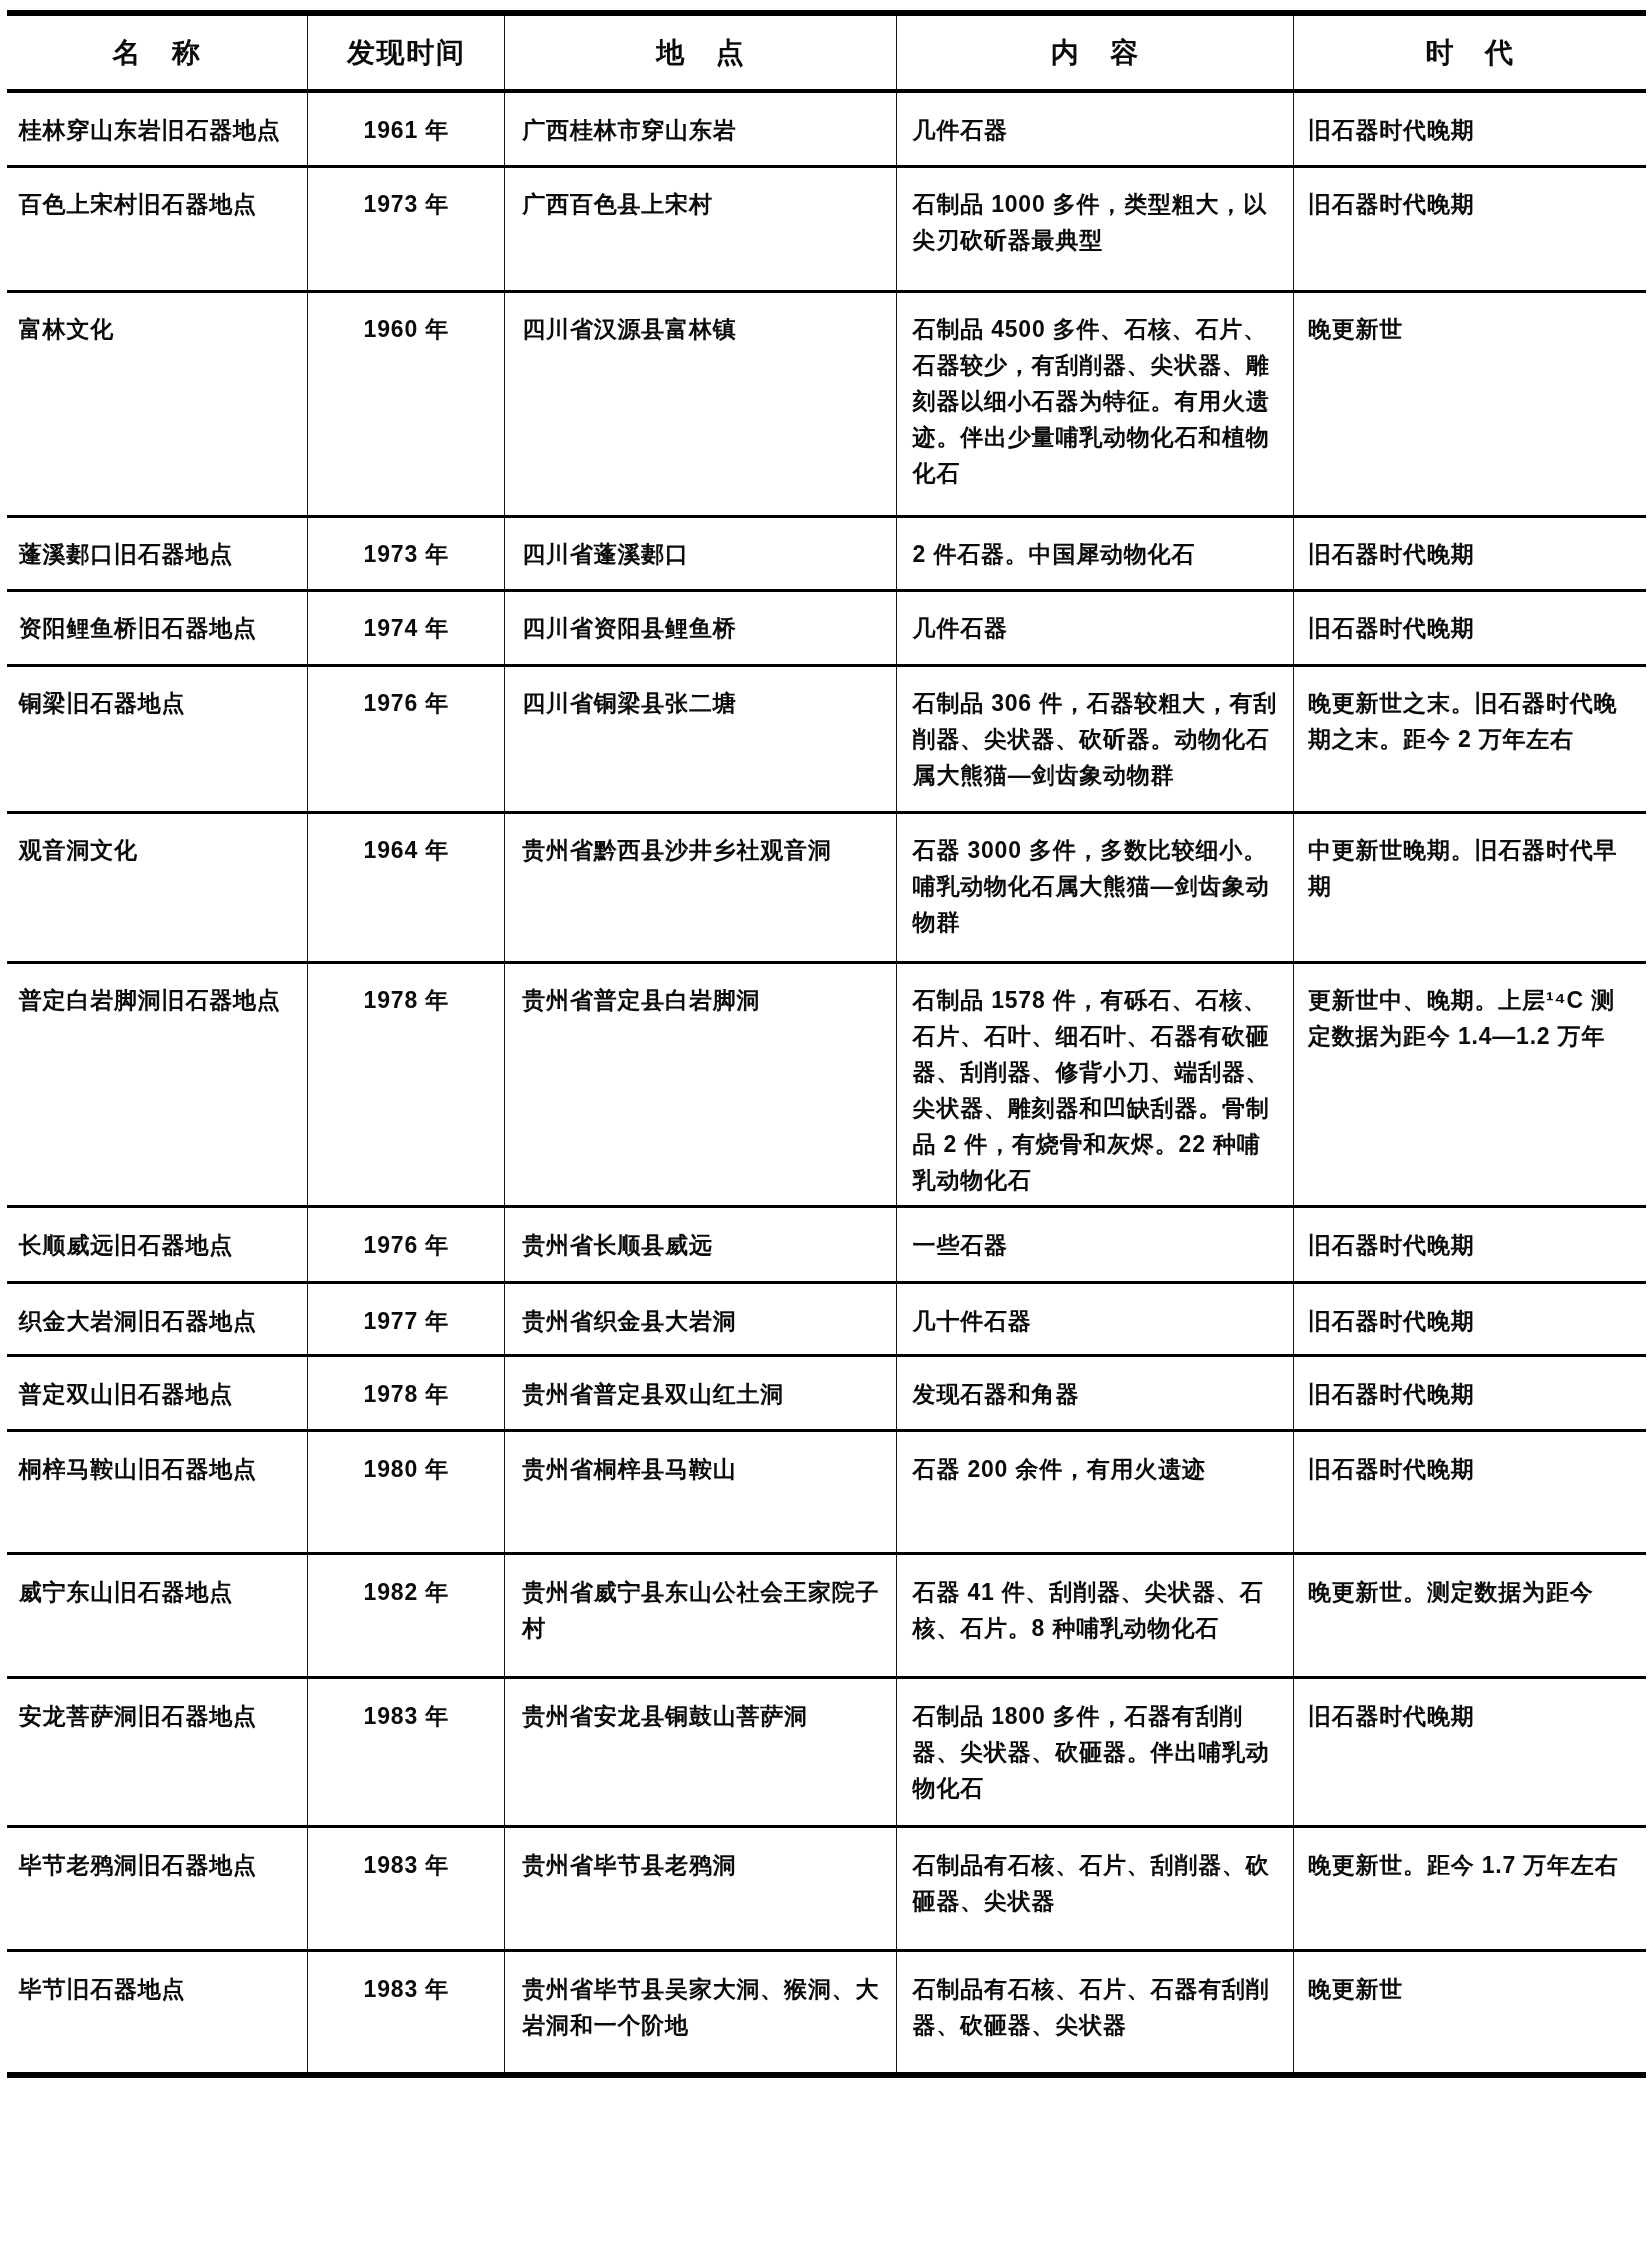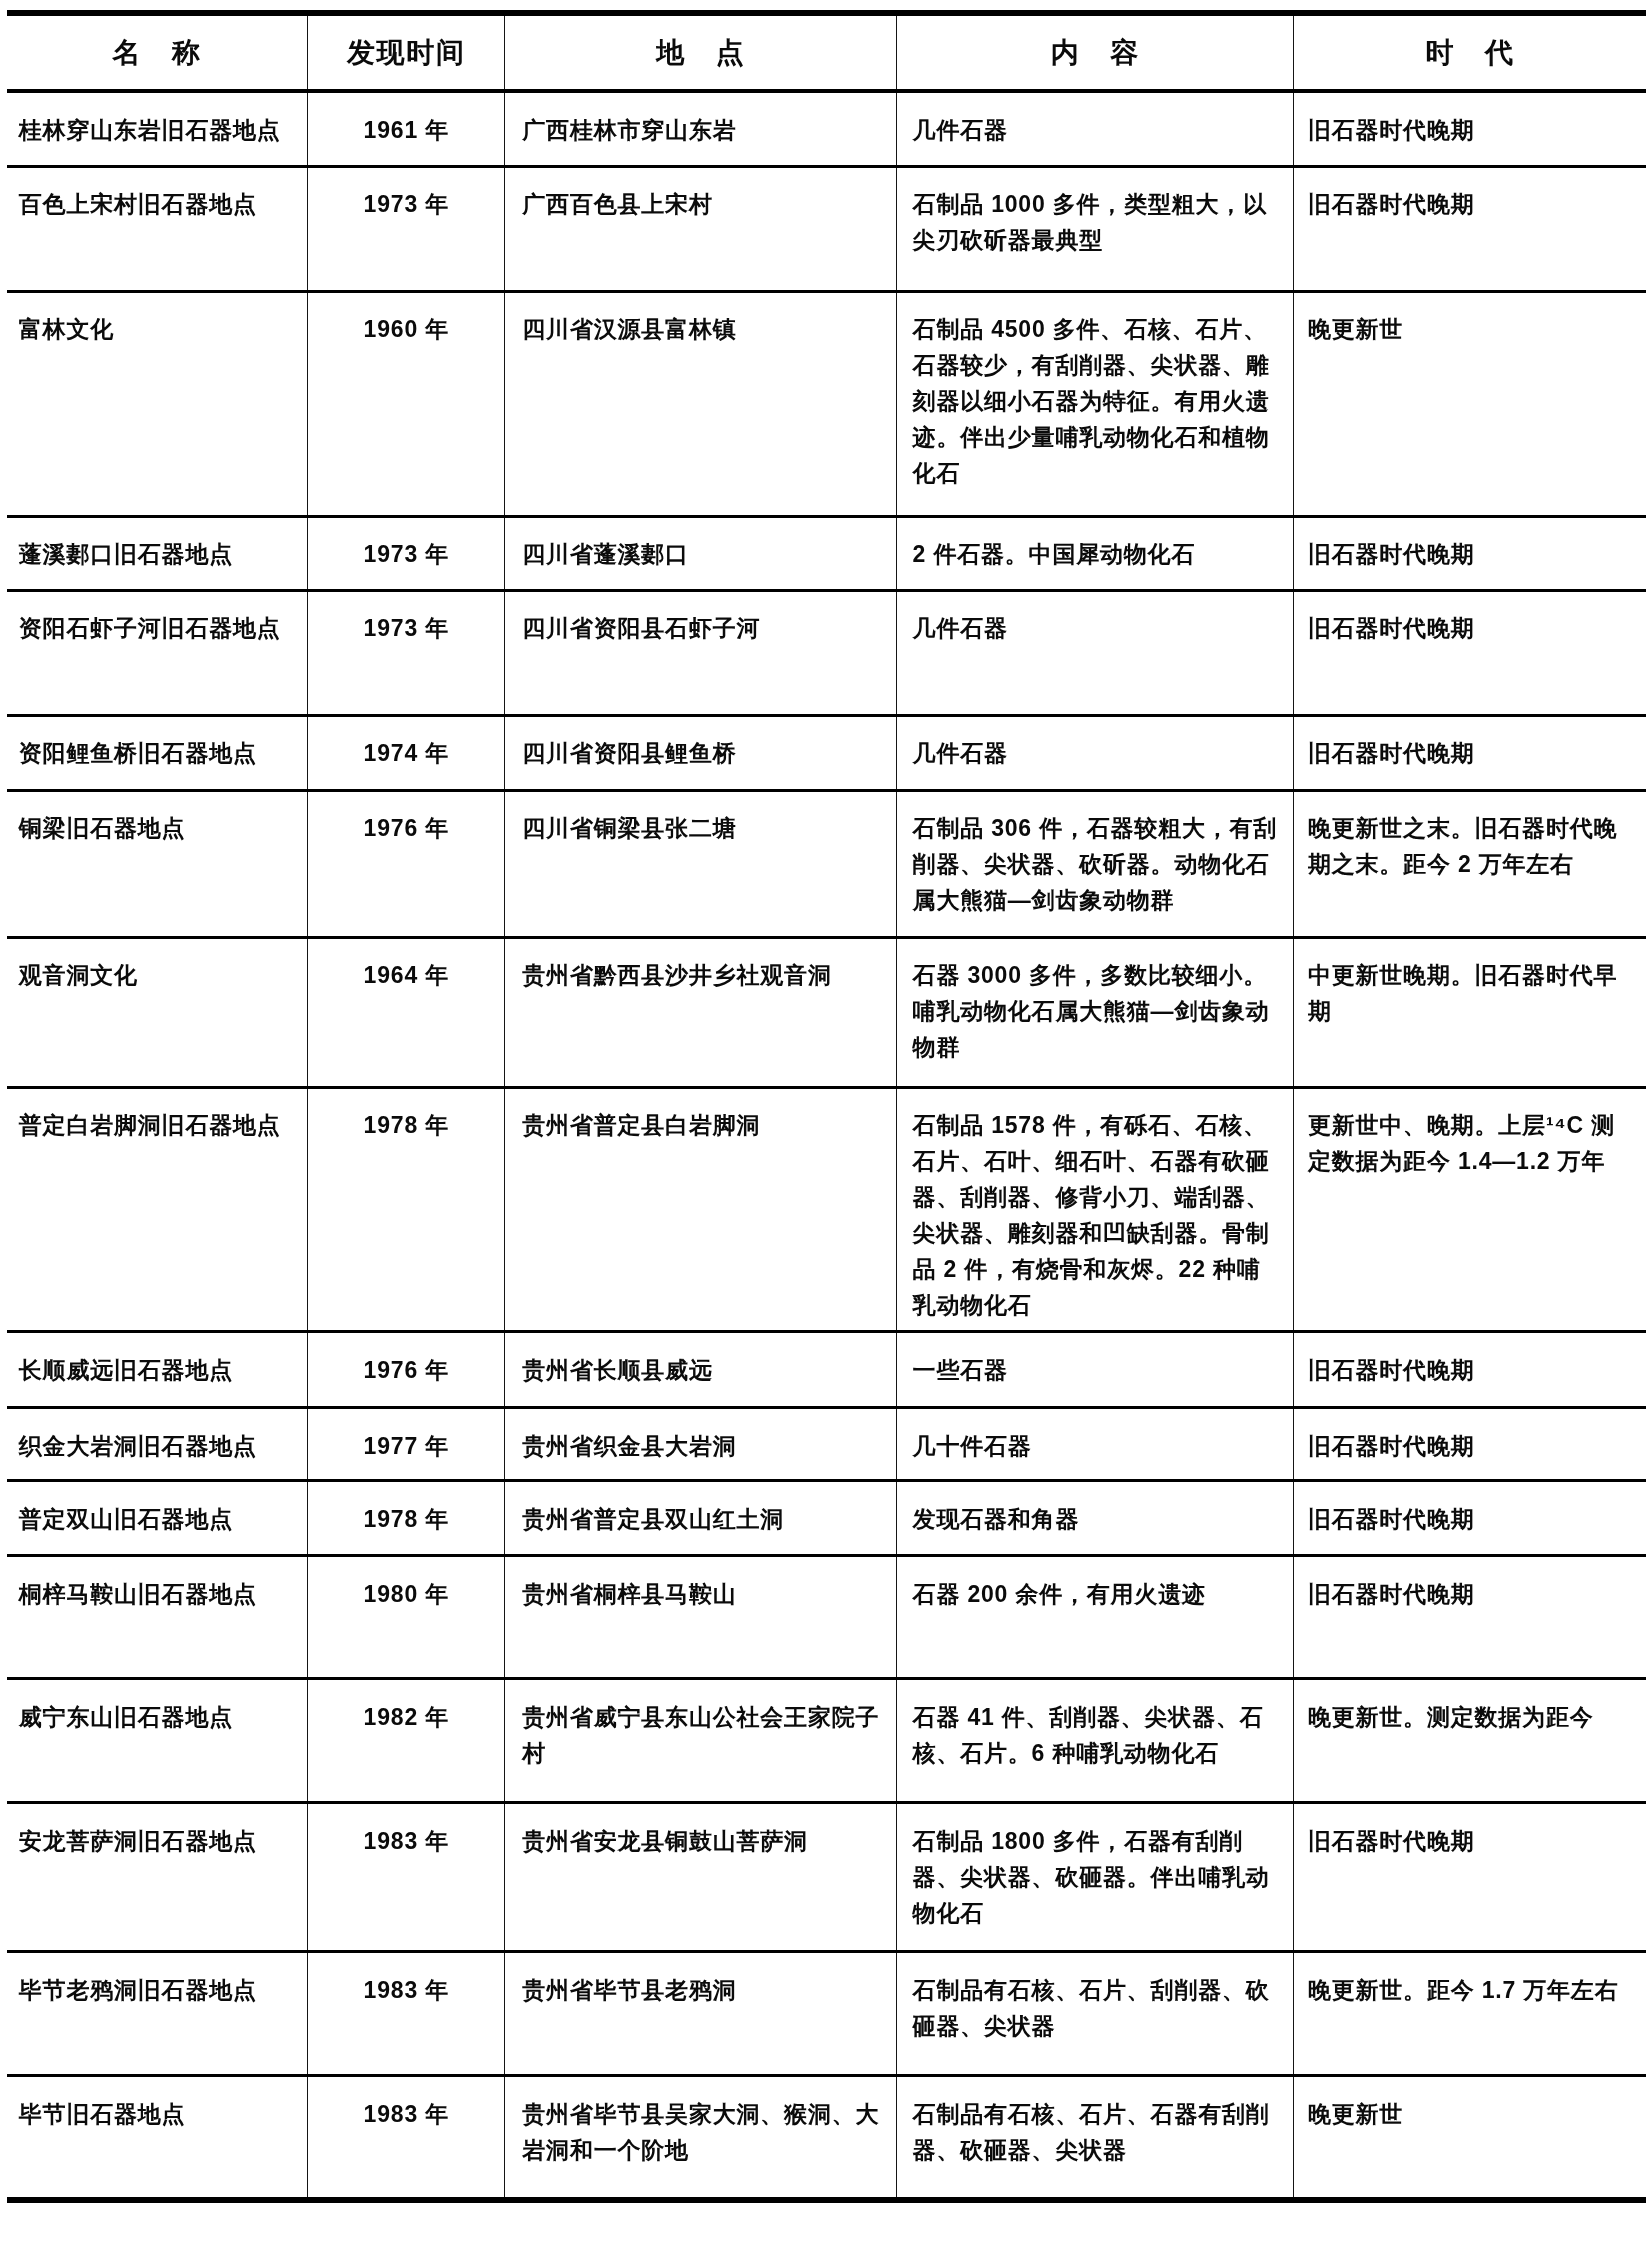--- a/index.html
+++ b/index.html
@@ -103,27 +103,20 @@
       <td class="cell-content">石制品 4500 多件、石核、石片、石器较少，有刮削器、尖状器、雕刻器以细小石器为特征。有用火遗迹。伴出少量哺乳动物化石和植物化石</td>
       <td class="cell-era">晚更新世</td>
     </tr>
     <tr style="height:74px;">
       <td class="cell-name">蓬溪郪口旧石器地点</td>
       <td class="cell-time">1973 年</td>
       <td class="cell-place">四川省蓬溪郪口</td>
       <td class="cell-content">2 件石器。中国犀动物化石</td>
       <td class="cell-era">旧石器时代晚期</td>
     </tr>
-    <tr style="height:125px;">
-      <td class="cell-name">资阳石虾子河旧石器地点</td>
-      <td class="cell-time">1973 年</td>
-      <td class="cell-place">四川省资阳县石虾子河</td>
-      <td class="cell-content">几件石器</td>
-      <td class="cell-era">旧石器时代晚期</td>
-    </tr>
     <tr style="height:75px;">
       <td class="cell-name">资阳鲤鱼桥旧石器地点</td>
       <td class="cell-time">1974 年</td>
       <td class="cell-place">四川省资阳县鲤鱼桥</td>
       <td class="cell-content">几件石器</td>
       <td class="cell-era">旧石器时代晚期</td>
     </tr>
     <tr style="height:147px;">
       <td class="cell-name">铜梁旧石器地点</td>
       <td class="cell-time">1976 年</td>
@@ -170,21 +163,21 @@
       <td class="cell-name">桐梓马鞍山旧石器地点</td>
       <td class="cell-time">1980 年</td>
       <td class="cell-place">贵州省桐梓县马鞍山</td>
       <td class="cell-content">石器 200 余件，有用火遗迹</td>
       <td class="cell-era">旧石器时代晚期</td>
     </tr>
     <tr style="height:124px;">
       <td class="cell-name">威宁东山旧石器地点</td>
       <td class="cell-time">1982 年</td>
       <td class="cell-place">贵州省威宁县东山公社会王家院子村</td>
-      <td class="cell-content">石器 41 件、刮削器、尖状器、石核、石片。6 种哺乳动物化石</td>
+      <td class="cell-content">石器 41 件、刮削器、尖状器、石核、石片。8 种哺乳动物化石</td>
       <td class="cell-era">晚更新世。测定数据为距今</td>
     </tr>
     <tr style="height:149px;">
       <td class="cell-name">安龙菩萨洞旧石器地点</td>
       <td class="cell-time">1983 年</td>
       <td class="cell-place">贵州省安龙县铜鼓山菩萨洞</td>
       <td class="cell-content">石制品 1800 多件，石器有刮削器、尖状器、砍砸器。伴出哺乳动物化石</td>
       <td class="cell-era">旧石器时代晚期</td>
     </tr>
     <tr style="height:124px;">

